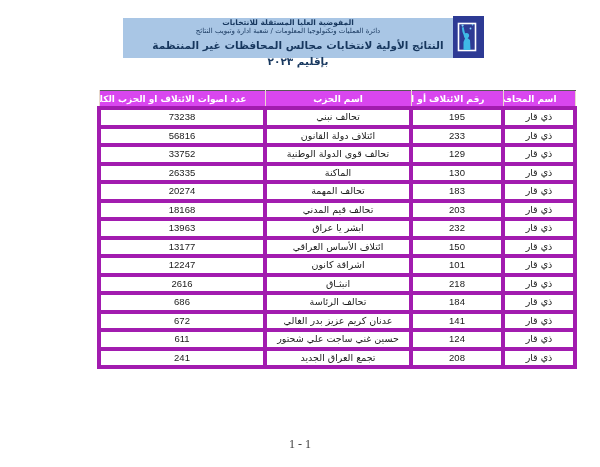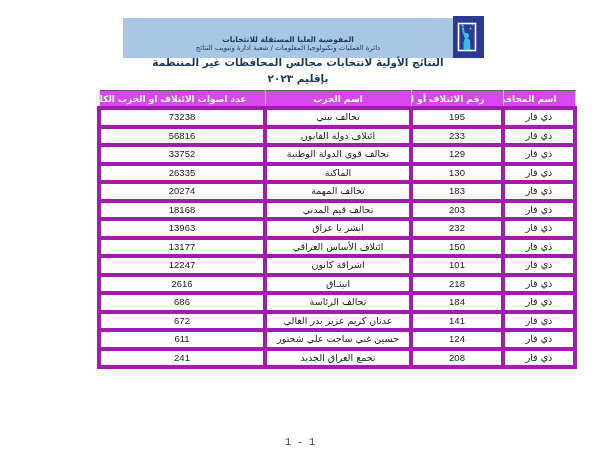--- a/index.html
+++ b/index.html
@@ -6,21 +6,21 @@
   body{
     width:600px;height:467px;background:#ffffff;position:relative;overflow:hidden;
     font-family:"DejaVu Sans","Liberation Sans",sans-serif;
   }
   .page{position:absolute;inset:0;background:#ffffff;}
 
   
   .banner{
     position:absolute;left:123px;top:18px;width:330px;height:40px;
     background:#a9c6e5;direction:rtl;text-align:center;color:#17375e;
-    padding-top:17px;box-sizing:border-box;
+    padding-top:0;box-sizing:border-box;
   }
   .banner .l1{font-size:7.5px;line-height:9px;font-weight:600;}
   .banner .l2{font-size:7px;line-height:9px;font-weight:400;}
   .banner .l3{font-size:10.5px;line-height:16px;font-weight:700;margin-top:1px;margin-left:20px;}
 
   
   .logo{
     position:absolute;left:453px;top:16px;width:31px;height:42px;
     background:#2d3a94;display:flex;align-items:center;justify-content:center;
   }
@@ -40,21 +40,21 @@
   table.results td{
     background:#ffffff;color:#1a1a1a;font-size:9.5px;height:14.5px;
     padding:0 2px;border:4px solid #a21caf;text-align:center;
     overflow:hidden;white-space:nowrap;line-height:14.5px;
   }
   table.results td.num{font-family:"Liberation Sans","DejaVu Sans",sans-serif;font-size:9.5px;}
 
   
   .pagefoot{
     position:absolute;left:0;right:0;top:437px;text-align:center;
-    font-size:10px;color:#3a3a3a;font-family:Liberation Mono, monospace;
+    font-size:12px;color:#3a3a3a;font-family:Liberation Serif, serif;
   }
 </style>
 </head>
 <body>
 
 <div class="page">
 
   <div class="banner">
     <div class="l1">المفوضية العليا المستقلة للانتخابات</div>
     <div class="l2">دائرة العمليات وتكنولوجيا المعلومات / شعبة ادارة وتبويب النتائج</div>

